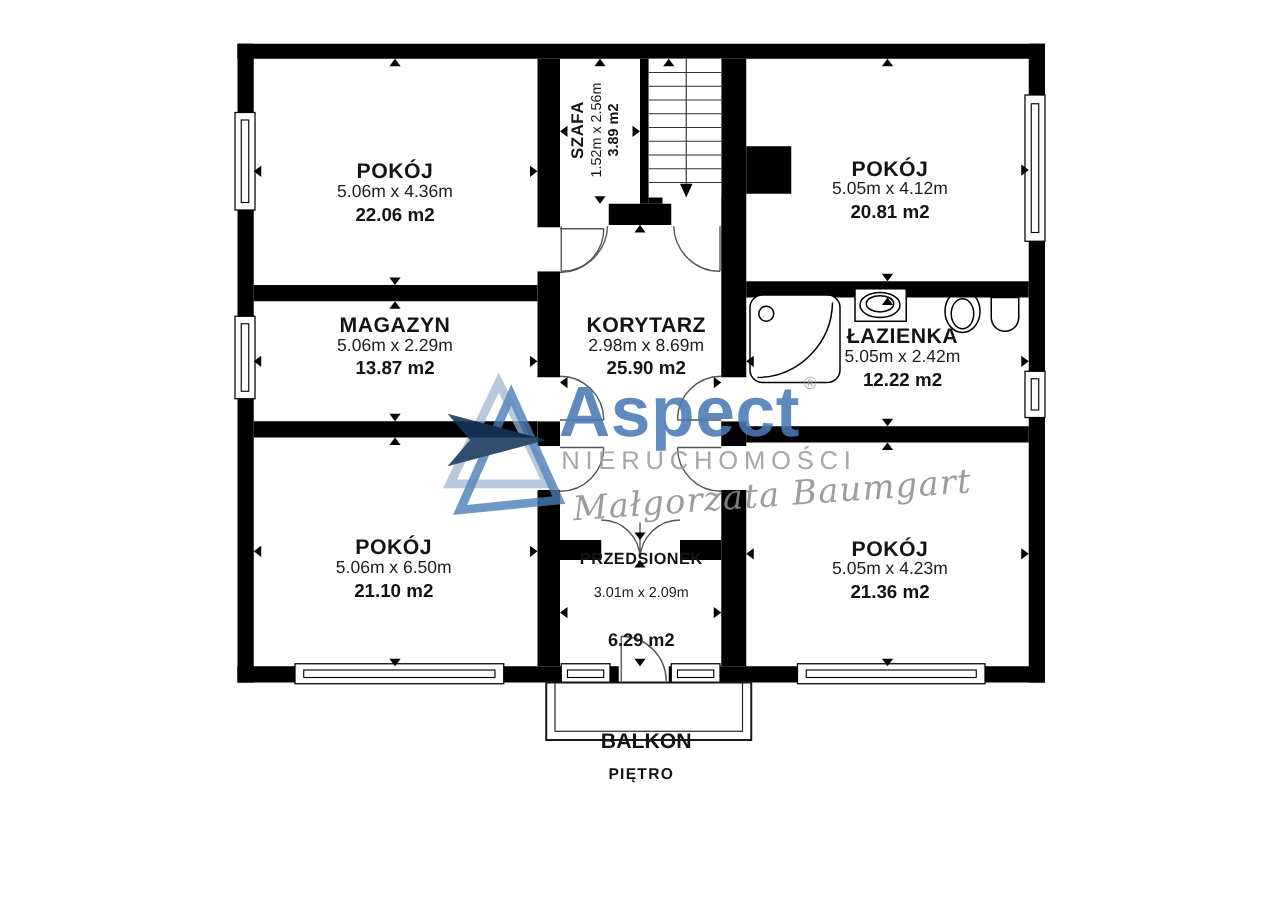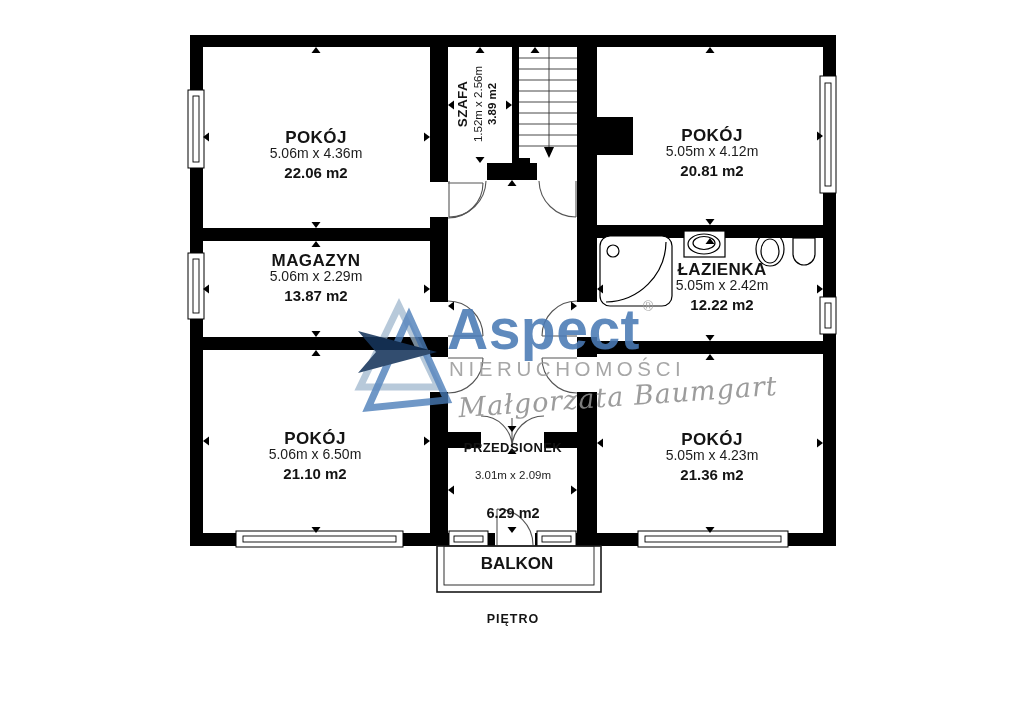--- a/index.html
+++ b/index.html
@@ -240,20 +240,25 @@
     <span class="room-dims">5.05m x 4.12m</span>
     <span class="room-area">20.81 m2</span>
   </div>
 
   <div class="room-label" style="left:316px;top:277px">
     <span class="room-name">MAGAZYN</span>
     <span class="room-dims">5.06m x 2.29m</span>
     <span class="room-area">13.87 m2</span>
   </div>
 
+  <div class="room-label" style="left:517px;top:277px">
+    <span class="room-name">KORYTARZ</span>
+    <span class="room-dims">2.98m x 8.69m</span>
+    <span class="room-area">25.90 m2</span>
+  </div>
 
   <div class="room-label" style="left:722px;top:286px">
     <span class="room-name">ŁAZIENKA</span>
     <span class="room-dims">5.05m x 2.42m</span>
     <span class="room-area">12.22 m2</span>
   </div>
 
   <div class="room-label" style="left:315px;top:455px">
     <span class="room-name">POKÓJ</span>
     <span class="room-dims">5.06m x 6.50m</span>
@@ -265,21 +270,21 @@
     <span class="room-dims">3.01m x 2.09m</span>
     <span class="room-area">6.29 m2</span>
   </div>
 
   <div class="room-label" style="left:712px;top:456px">
     <span class="room-name">POKÓJ</span>
     <span class="room-dims">5.05m x 4.23m</span>
     <span class="room-area">21.36 m2</span>
   </div>
 
-  <div class="balkon-label" style="left:517px;top:564px">BALKON</div>
+  <div class="balkon-label" style="left:517px;top:593px">BALKON</div>
 
   <div class="floor-label" style="left:513px;top:619px">PIĘTRO</div>
 
   <div id="watermark">
     <svg width="1024" height="724" viewBox="0 0 1024 724">
       <polygon points="399,306 360,387 438,387" fill="none" stroke="#9fb7ce" stroke-width="7" opacity="0.85"></polygon>
       <polygon points="409,316 368,408 447,400" fill="none" stroke="#4a7cb8" stroke-width="7" opacity="0.9"></polygon>
       <polygon points="358,331 437,352 358,373 376,352" fill="#16355c"></polygon>
     </svg>
     <div id="brand-row"><span id="brand-name">Aspect</span><span id="brand-reg">®</span></div>

